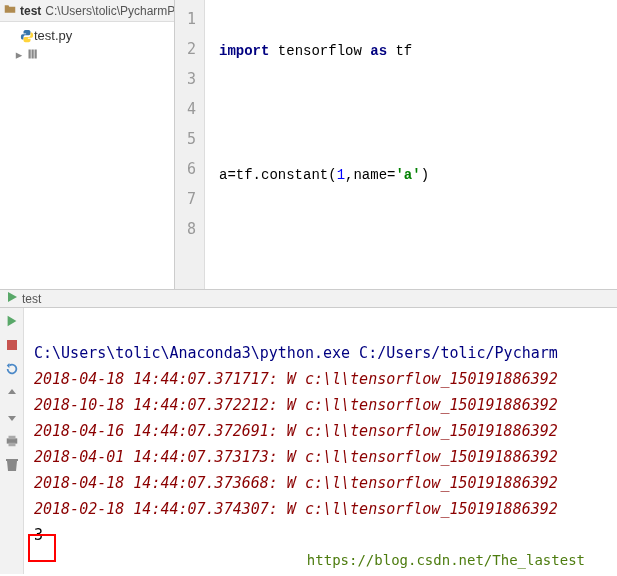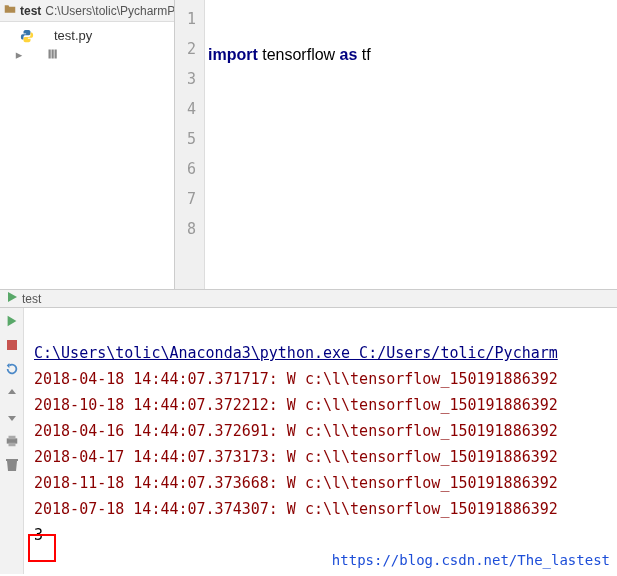--- a/index.html
+++ b/index.html
@@ -37,21 +37,21 @@
     overflow: hidden;
     white-space: nowrap;
   }
   .breadcrumb b { color: #333; font-weight: bold; }
   .tree {
     padding: 4px 0;
   }
   .tree-item {
     display: flex;
     align-items: center;
-    gap: 20px;
+    gap: 0;
     padding: 2px 6px 2px 20px;
     font-size: 13px;
     color: #333;
     cursor: pointer;
   }
   .tree-item.root { padding-left: 12px; }
   .py-icon {
     width: 14px; height: 14px;
     display: inline-flex;
     align-items: center;
@@ -80,23 +80,23 @@
   .gutter div {
     height: 30px;
     line-height: 30px;
     padding-right: 8px;
     color: #999;
     font-family: Consolas, monospace;
     font-size: 15px;
   }
   .code {
     flex: 1;
-    padding: 4px 0 0 3px;
-    font-family: Liberation Sans, sans-serif;
-    font-size: 16px;
+    padding: 4px 0 0 14px;
+    font-family: Liberation Mono, monospace;
+    font-size: 14px;
     white-space: pre;
     overflow: hidden;
   }
   .code-line {
     height: 30px;
     line-height: 30px;
   }
   .kw { color: #000080; font-weight: bold; }
   .num { color: #0000ff; }
   .str { color: #008000; font-weight: bold; }
@@ -141,37 +141,37 @@
   .console {
     flex: 1;
     padding: 6px 0 0 10px;
     font-family: Consolas, monospace;
     font-size: 15px;
     line-height: 26px;
     white-space: pre;
     overflow: hidden;
     position: relative;
   }
-  .cmd { color: #000080; text-decoration: underline; }
-  .warn { color: #8b0000; }
+  .cmd { color: #000080; }
+  .warn { color: #8b0000; font-style: italic; }
   .out { color: #000; }
   .result-box {
     position: absolute;
     border: 2px solid red;
     left: 28px;
     bottom: 14px;
     width: 28px;
     height: 28px;
     pointer-events: none;
   }
   .watermark {
     position: absolute;
-    right: 7px;
+    right: 32px;
     bottom: 8px;
-    color: #1d4ed8;
+    color: #4d7c0f;
     font-size: 14px;
     font-family: Consolas, monospace;
     pointer-events: none;
   }
 </style>
 </head>
 <body>
 
 <div class="top-pane">
   <div class="project-panel">
@@ -214,20 +214,21 @@
       <div>3</div>
       <div>4</div>
       <div>5</div>
       <div>6</div>
       <div>7</div>
       <div>8</div>
     </div>
     <div class="code">
       <div class="code-line"><span class="kw">import</span><span> tensorflow </span><span class="kw">as</span><span> tf</span></div>
       <div class="code-line"></div>
+      <div class="code-line"><span>a=tf.constant(</span><span class="num">1</span><span>,name=</span><span class="str">'a'</span><span>)</span></div>
       
       
       
       
     </div>
   </div>
 </div>
 
 <div class="bottom-pane">
   <div class="run-tab">
@@ -277,22 +278,22 @@
           <svg width="12" height="14" viewBox="0 0 12 14">
             <path fill="#888" d="M1 3h10l-1 10H2z M0 1h12v2H0z"></path>
           </svg>
         </div>
     </div>
     <div class="console">
 <span class="cmd">C:\Users\tolic\Anaconda3\python.exe C:/Users/tolic/Pycharm</span>
 <span class="warn">2018-04-18 14:44:07.371717: W c:\l\tensorflow_150191886392</span>
 <span class="warn">2018-10-18 14:44:07.372212: W c:\l\tensorflow_150191886392</span>
 <span class="warn">2018-04-16 14:44:07.372691: W c:\l\tensorflow_150191886392</span>
-<span class="warn">2018-04-17 14:44:07.373173: W c:\l\tensorflow_150191886392</span>
-<span class="warn">2018-11-18 14:44:07.373668: W c:\l\tensorflow_150191886392</span>
-<span class="warn">2018-07-18 14:44:07.374307: W c:\l\tensorflow_150191886392</span>
+<span class="warn">2018-04-01 14:44:07.373173: W c:\l\tensorflow_150191886392</span>
+<span class="warn">2018-04-18 14:44:07.373668: W c:\l\tensorflow_150191886392</span>
+<span class="warn">2018-02-18 14:44:07.374307: W c:\l\tensorflow_150191886392</span>
 <span class="out">3</span>
     </div>
   </div>
 </div>
 
 <div class="result-box"></div>
 <div class="watermark">https://blog.csdn.net/The_lastest</div>
 
 </body></html>

